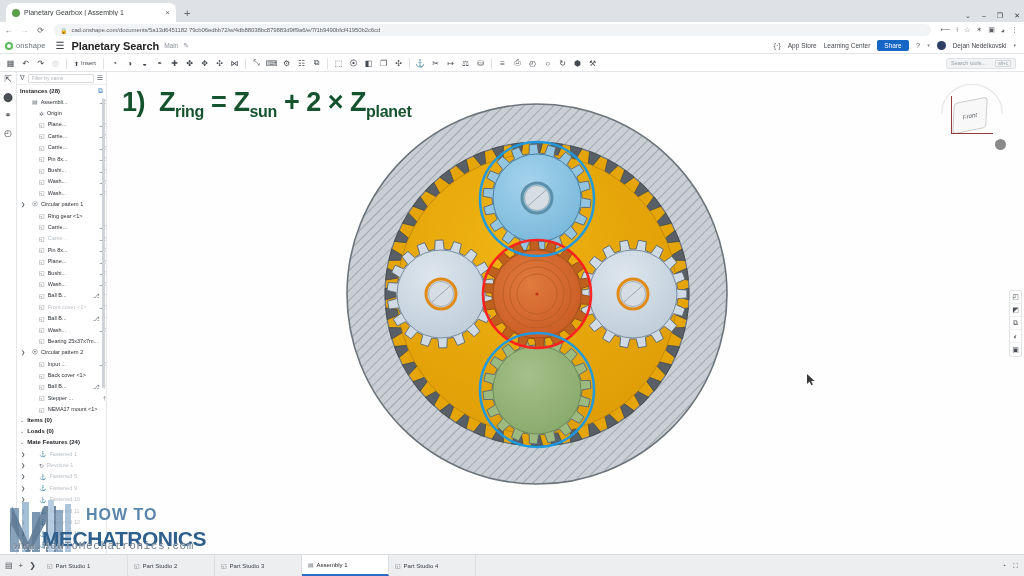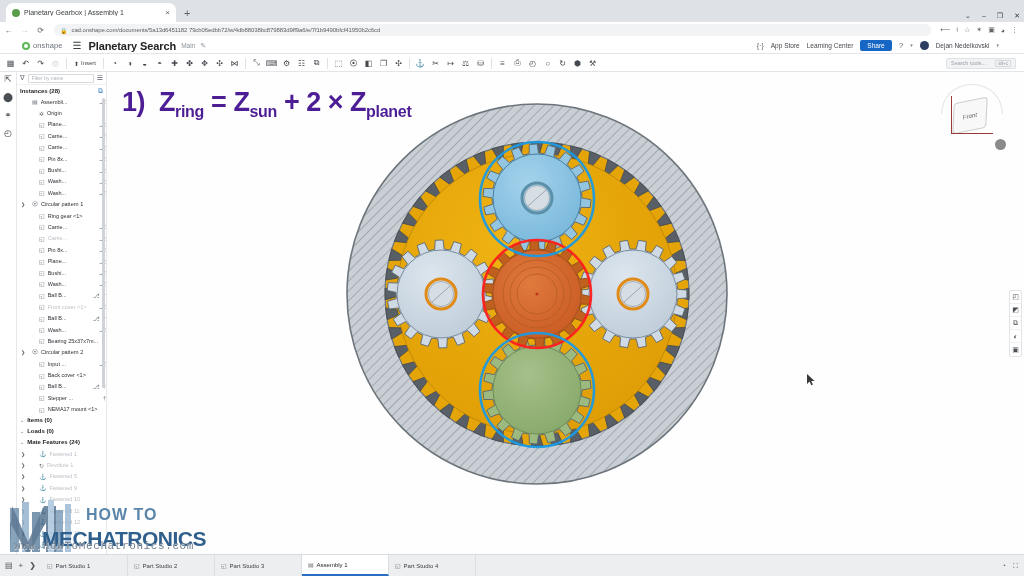--- a/index.html
+++ b/index.html
@@ -54,21 +54,21 @@
     font-size: 6px; color: #5f6368; white-space: nowrap;
     overflow: hidden; text-overflow: clip; letter-spacing: -0.1px;
   }
   .ext-icons { display: flex; gap: 6px; align-items: center; padding-right: 2px; }
   .ext-icons span { font-size: 7px; color: #5f6368; }
 
   
   .os-header {
     position: absolute; top: 38px; left: 0; width: 1024px; height: 16px;
     background: #fff; border-bottom: 1px solid #e3e5e8;
-    display: flex; align-items: center; padding: 0 22px;
+    display: flex; align-items: center; padding: 0 5px;
   }
   .os-logo { display: flex; align-items: center; gap: 3px; }
   .os-logo-mark {
     width: 8px; height: 8px; border-radius: 50%;
     background: #5bb85b; position: relative;
   }
   .os-logo-mark::after {
     content: ""; position: absolute; inset: 2px; border-radius: 50%; background: #fff;
   }
   .os-logo-text { font-size: 7.5px; color: #6b7178; letter-spacing: 0.1px; }
@@ -175,21 +175,21 @@
     position: absolute; right: 3px; top: 15px; font-size: 7px; color: #3b7fc4;
   }
 
   
   .viewport {
     position: absolute; top: 72px; left: 107px; width: 917px; height: 482px;
     background: #fefefe; overflow: hidden;
   }
   .formula {
     position: absolute; left: 15px; top: 15px;
-    color: #4c1d95; font-weight: bold; font-size: 27px;
+    color: #14532d; font-weight: bold; font-size: 27px;
     font-family: "Liberation Sans", sans-serif; white-space: nowrap;
     letter-spacing: -0.5px;
   }
   .formula sub { font-size: 16px; font-weight: bold; letter-spacing: -0.3px; }
   .formula .op { font-weight: bold; }
 
   .cursor-arrow {
     position: absolute; left: 700px; top: 302px;
     width: 0; height: 0; font-size: 9px; color: #555;
   }

